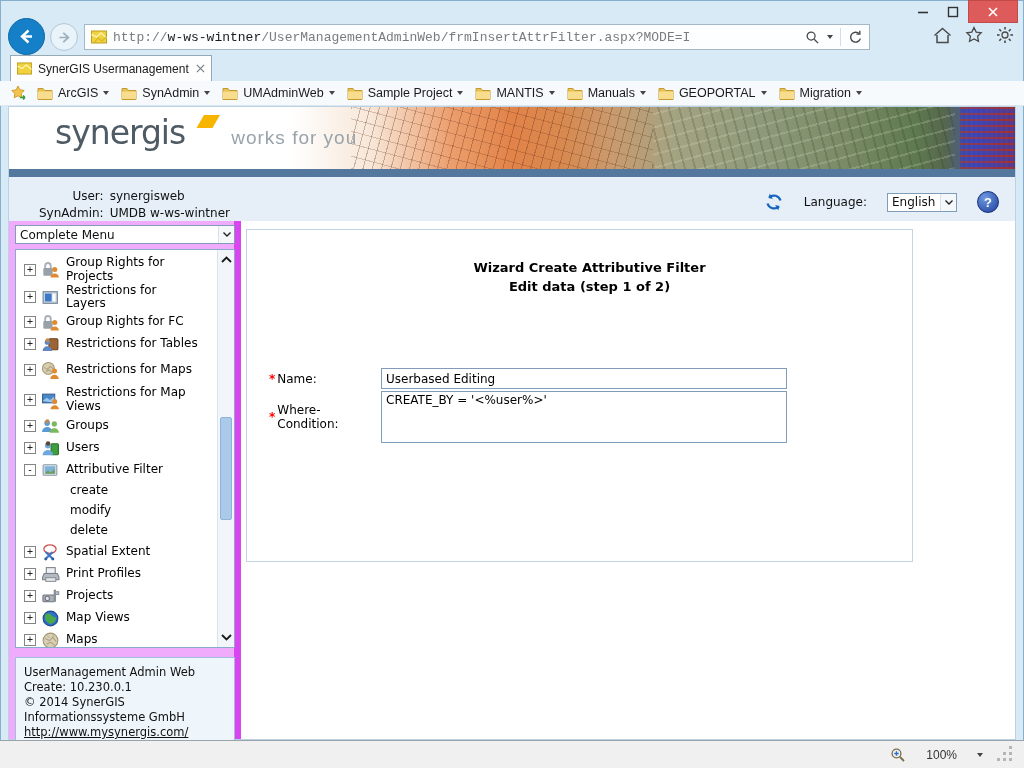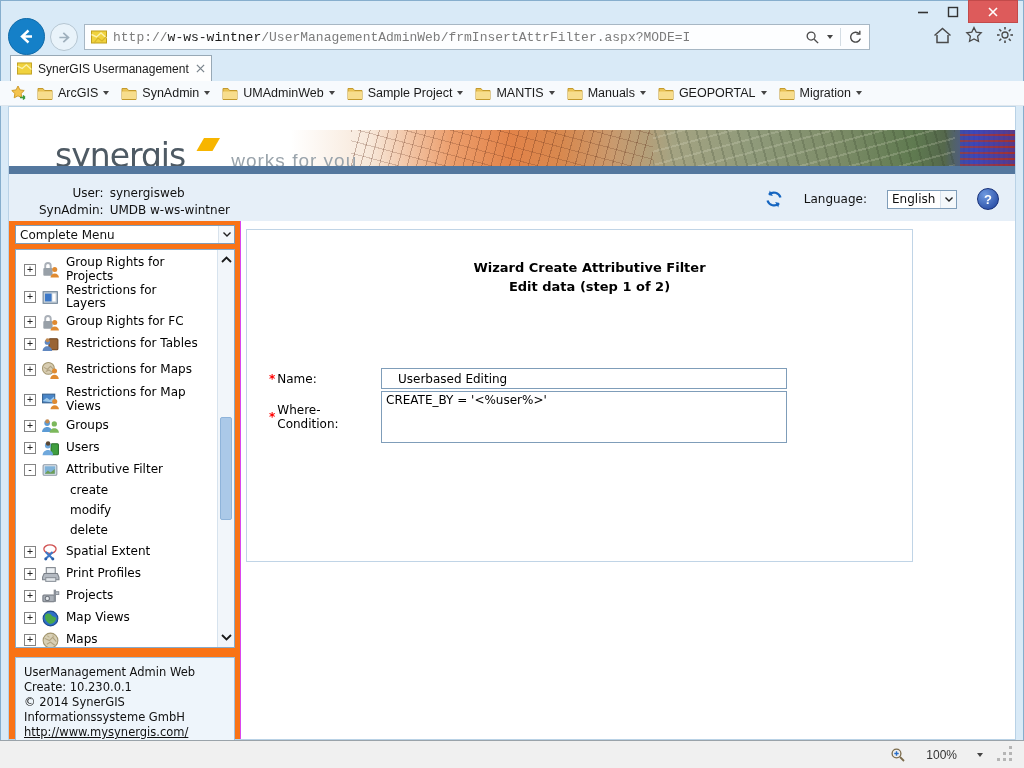--- a/index.html
+++ b/index.html
@@ -54,23 +54,22 @@
   .fav-label { font-size:12.5px; color:#1a1a1a; }
   .caret-down { width:0; height:0; border-left:3.5px solid transparent; border-right:3.5px solid transparent; border-top:4px solid #444; }
 
   
   #page {
     position:absolute; left:8px; top:106px; width:1008px; height:634px;
     background:#ffffff; border:1px solid #b9d2e6;
   }
   
   #banner {
-    position:relative; height:36px; overflow:hidden;
+    position:relative; height:62px; overflow:hidden;
     background:linear-gradient(90deg,#ffffff 0%,#ffffff 28%,#f7e7d8 36%,#ec9e6c 44%,#e28349 50%,#d8894f 55%,#c99a6e 60%,#a4a382 66%,#8f9a7a 74%,#7e8d69 82%,#5f7a50 90%,#55684c 93%,#4b55a8 96%,#8a3a3a 100%);
-    margin-top:23px;
   }
   #banner .parcels {
     position:absolute; left:34%; width:30%; top:0; bottom:0;
     background:
       repeating-linear-gradient(105deg, rgba(90,40,20,.30) 0 1px, transparent 1px 9px),
       repeating-linear-gradient(15deg, rgba(90,40,20,.22) 0 1px, transparent 1px 12px);
   }
   #banner .aerial {
     position:absolute; left:64%; width:30%; top:0; bottom:0;
     background:
@@ -101,21 +100,21 @@
   #langselect { width:70px; }
   #helpicon {
     width:22px; height:22px; border-radius:50%; color:#fff;
     background:radial-gradient(circle at 35% 30%, #6f9ae0, #1c3f9a);
     border:1px solid #16307a; font-size:13px; font-weight:bold;
     display:flex; align-items:center; justify-content:center;
   }
 
   
   #content { position:absolute; top:114px; bottom:0; left:0; right:0; display:flex; }
-  #sidebarcol { width:232px; background:#f97316; border-right:1px solid #d946ef; padding:4px 6px 0 6px; }
+  #sidebarcol { width:232px; background:#f0abfc; border-right:7px solid #d946ef; padding:4px 6px 0 6px; }
   #maincol { flex:1; background:#fff; }
 
   
   #menuselect { width:220px; margin-top:0; }
   #treebox {
     margin-top:5px; width:220px; height:399px; background:#fff;
     border:1px solid #86abcb; position:relative; overflow:hidden;
     font-family:"DejaVu Sans",sans-serif;
   }
   #treeinner { padding:6px 0 0 8px; }
@@ -149,21 +148,21 @@
     display:flex; flex-direction:column;
   }
   #paneltitle { padding:28px 0 0 20px; font-size:13px; font-weight:bold; color:#000; line-height:19px;text-align:center; }
   #formarea { margin-top:72px; padding-left:22px; }
   .formrow { display:flex; margin-bottom:2px; }
   .formrow .flabel { width:112px; font-size:12px; color:#000; display:flex; align-items:center; }
   .formrow.toprow .flabel { align-items:center; }
   .req { color:#f00; margin-right:2px; font-weight:bold; }
   #nameinput {
     width:406px; height:21px; border:1px solid #7f9db9; font-size:12px;
-    font-family:"DejaVu Sans",sans-serif; padding:0 16px; color:#000; background:#fff;
+    font-family:"DejaVu Sans",sans-serif; padding:0 4px; color:#000; background:#fff;
   }
   #wheretext {
     width:406px; height:52px; border:1px solid #7f9db9; font-size:12px;
     font-family:"DejaVu Sans",sans-serif; padding:1px 4px; color:#000; background:#fff; resize:none;
   }
   #btnrow { margin-top:auto; display:flex; justify-content:flex-end; gap:11px; padding:0 6px 7px 0; }
   .btn {
     width:149px; height:25px; background:#e9f2fb; border:1px solid #9ec2e5;
     font-family:"DejaVu Sans",sans-serif; font-size:12px; font-weight:bold; color:#111;
   }

